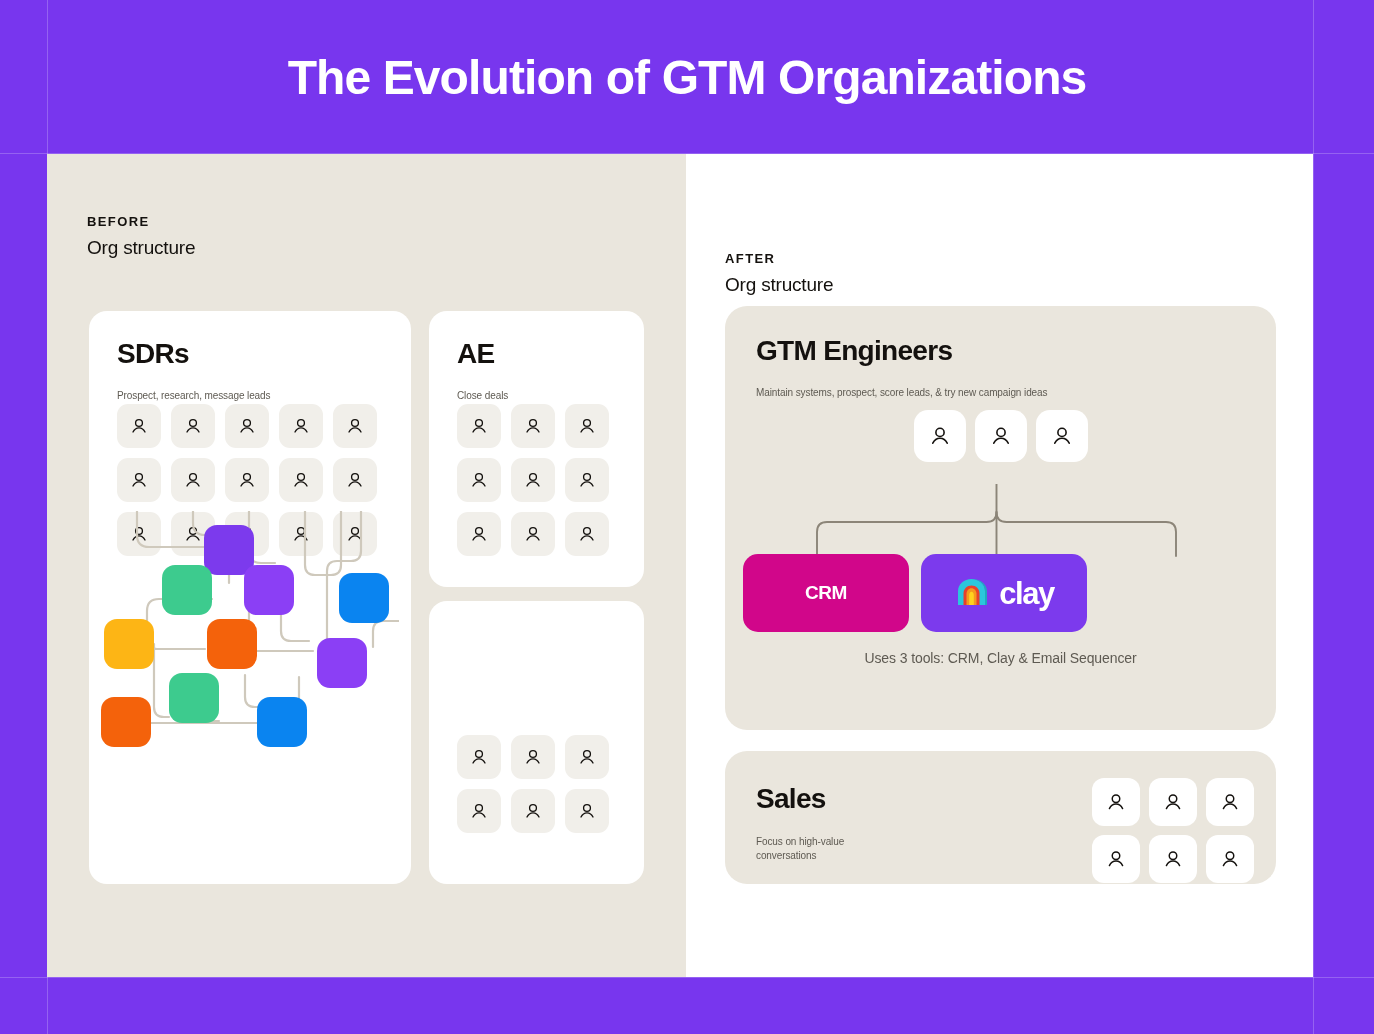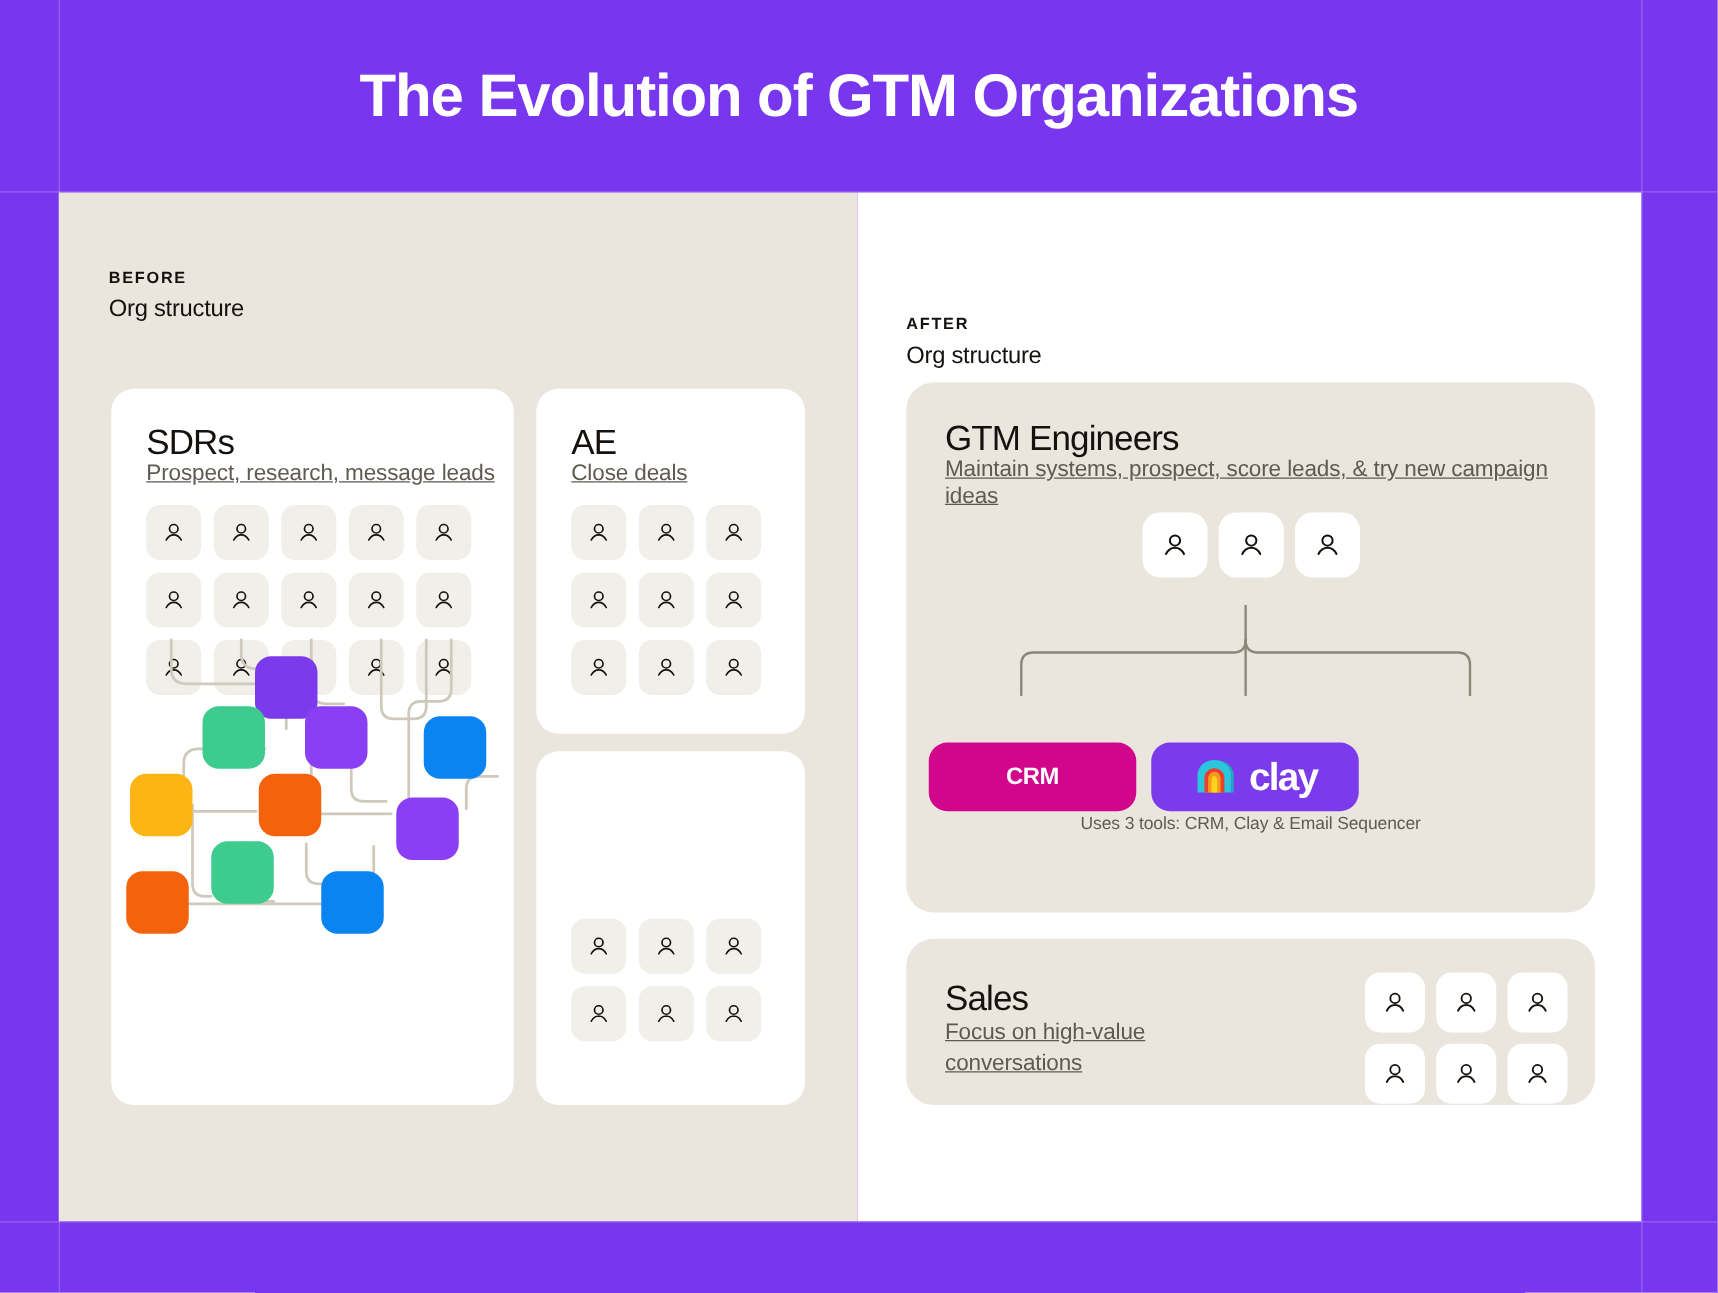--- a/index.html
+++ b/index.html
@@ -81,32 +81,31 @@
   }
   .card-beige {
     position: absolute;
     background: #EAE6DD;
     border-radius: 22px;
     padding-left: 12px;
   }
 
   .card-title {
     font-size: 28px;
-    font-weight: 400;
+    font-weight: 700;
     color: #14110E;
     letter-spacing: -0.7px;
     line-height: 1.05;
   }
   .card-sub {
-    font-size: 18px;
+    font-size: 10px;
     font-weight: 400;
     color: #5E5A52;
-    margin-top: 0;
+    margin-top: 22px;
     letter-spacing: -0.1px;
-    text-decoration: underline;
   }
 
   
   .people-grid { display: grid; gap: 10px; }
   .person {
     width: 44px; height: 44px;
     border-radius: 11px;
     background: #F1EFEA;
     display: flex; align-items: center; justify-content: center;
   }
@@ -122,28 +121,27 @@
     text-align: center;
     font-size: 14px;
     line-height: 1.45;
     color: #5E5A52;
     letter-spacing: -0.1px;
   }
 
   
   .tool-btn {
     position: absolute;
-    height: 55px;
+    height: 78px;
     border-radius: 15px;
     display: flex; align-items: center; justify-content: center;
     color: #FFFFFF;
     font-size: 19px;
     font-weight: 700;
     letter-spacing: -0.35px;
-    margin-top: 40px;
   }
   .clay-lockup { display: flex; align-items: center; gap: 7px; }
   .clay-word {
     font-size: 31px;
     font-weight: 700;
     letter-spacing: -1.4px;
     color: #fff;
     line-height: 1;
     text-align: right;
   }

